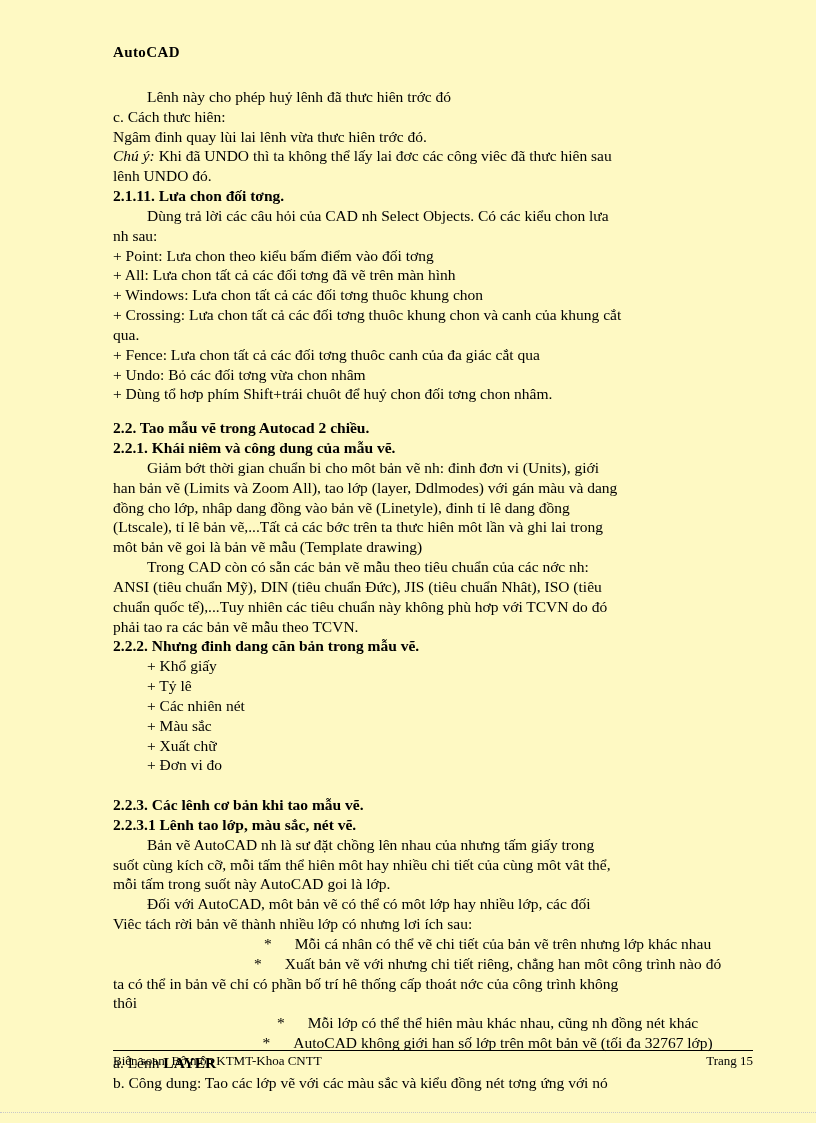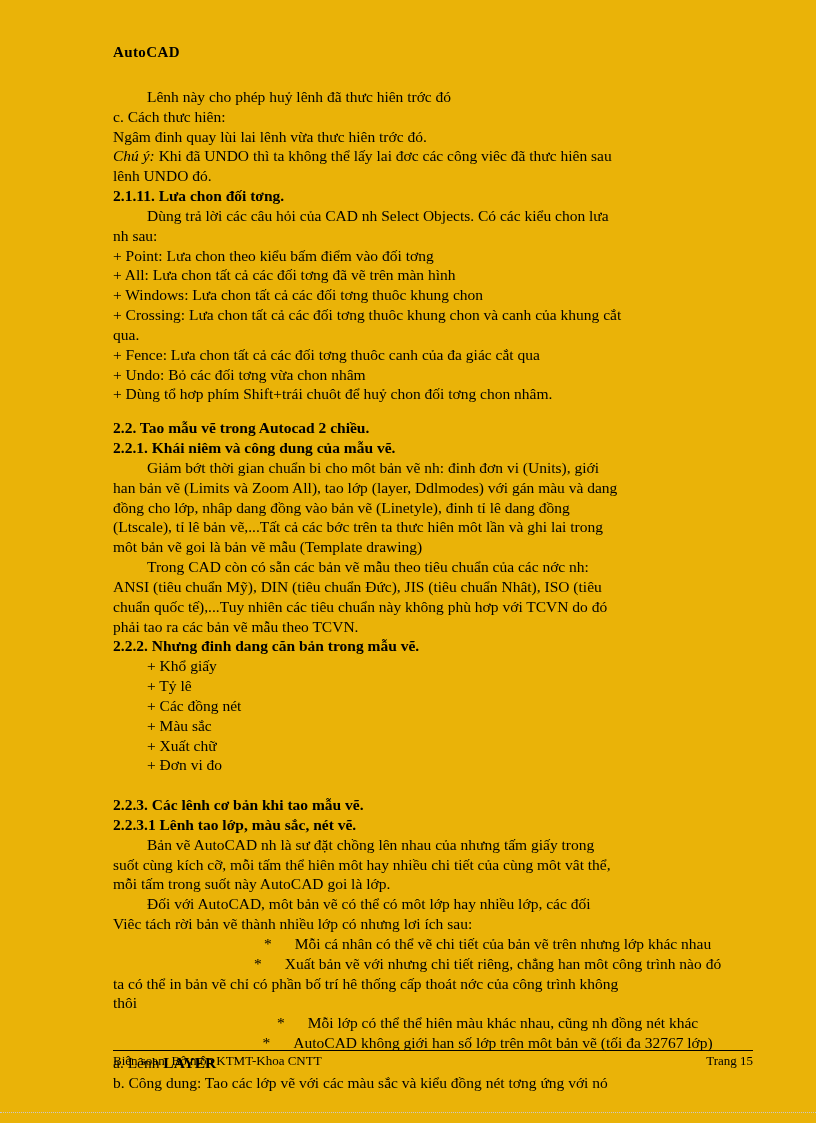--- a/index.html
+++ b/index.html
@@ -4,21 +4,21 @@
 <style>
   html, body {
     margin: 0;
     padding: 0;
     background: #ffffff;
   }
   .page {
     position: relative;
     width: 816px;
     height: 1123px;
-    background: #eab308;
+    background: #fef9c3;
     font-family: "Liberation Serif", serif;
     color: #000000;
     overflow: hidden;
   }
   .content {
     position: absolute;
     left: 113px;
     top: 44px;
     width: 640px;
   }
@@ -122,21 +122,21 @@
       <p>(Ltscale), tỉ lê bản vẽ,...Tất cả các bớc   trên ta thưc hiên môt lần và ghi lai trong</p>
       <p>môt bản vẽ goi là bản vẽ mẫu (Template drawing)</p>
       <p class="ind-1">Trong CAD còn có sẵn các bản vẽ mẫu theo tiêu chuẩn của các nớc   nh:</p>
       <p>ANSI (tiêu chuẩn Mỹ), DIN (tiêu chuẩn Đức), JIS (tiêu chuẩn Nhât), ISO (tiêu</p>
       <p>chuẩn quốc tế),...Tuy nhiên các tiêu chuẩn này không phù hơp với TCVN do đó</p>
       <p>phải tao ra các bản vẽ mẫu theo TCVN.</p>
 
       <p class="head-bold">2.2.2. Nhưng đinh dang căn bản trong mẫu vẽ.</p>
       <p class="ind-2">+ Khổ giấy</p>
       <p class="ind-2">+ Tỷ lê</p>
-      <p class="ind-2">+ Các đồng   nét</p>
+      <p class="ind-2">+ Các nhiên   nét</p>
       <p class="ind-2">+ Màu sắc</p>
       <p class="ind-2">+ Xuất chữ</p>
       <p class="ind-2">+ Đơn vi đo</p>
 
       <div class="gap-lg"></div>
 
       <p class="head-bold">2.2.3. Các lênh cơ bản khi tao mẫu vẽ.</p>
       <p class="head-bold">2.2.3.1 Lênh tao lớp, màu sắc, nét vẽ.</p>
       <p class="ind-1">Bản vẽ AutoCAD nh   là sư đặt chồng lên nhau của nhưng tấm giấy trong</p>
       <p>suốt cùng kích cỡ, mỗi tấm thể hiên môt hay nhiều chi tiết của cùng môt vât thể,</p>

